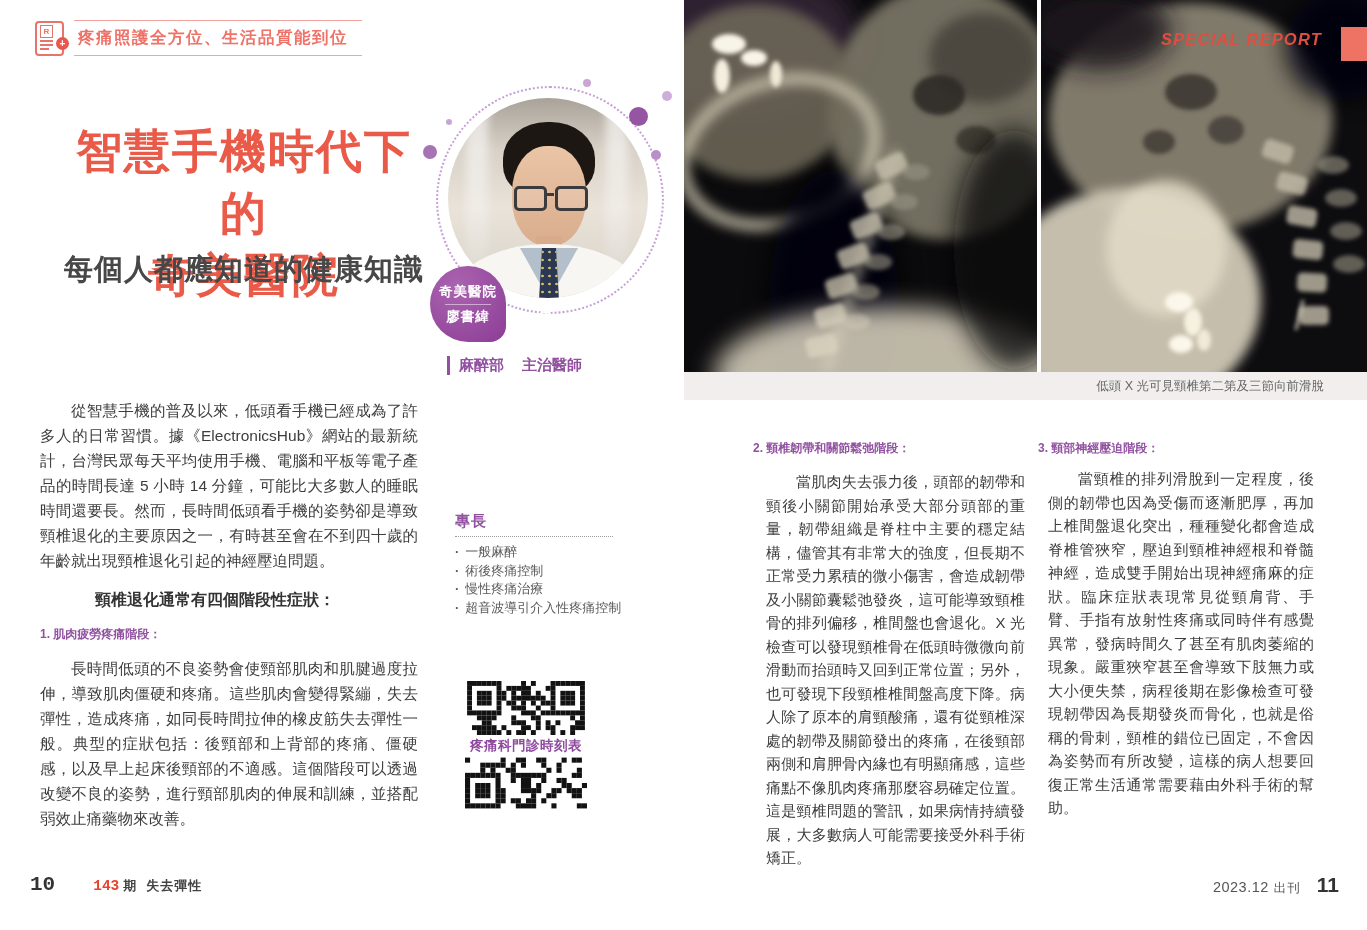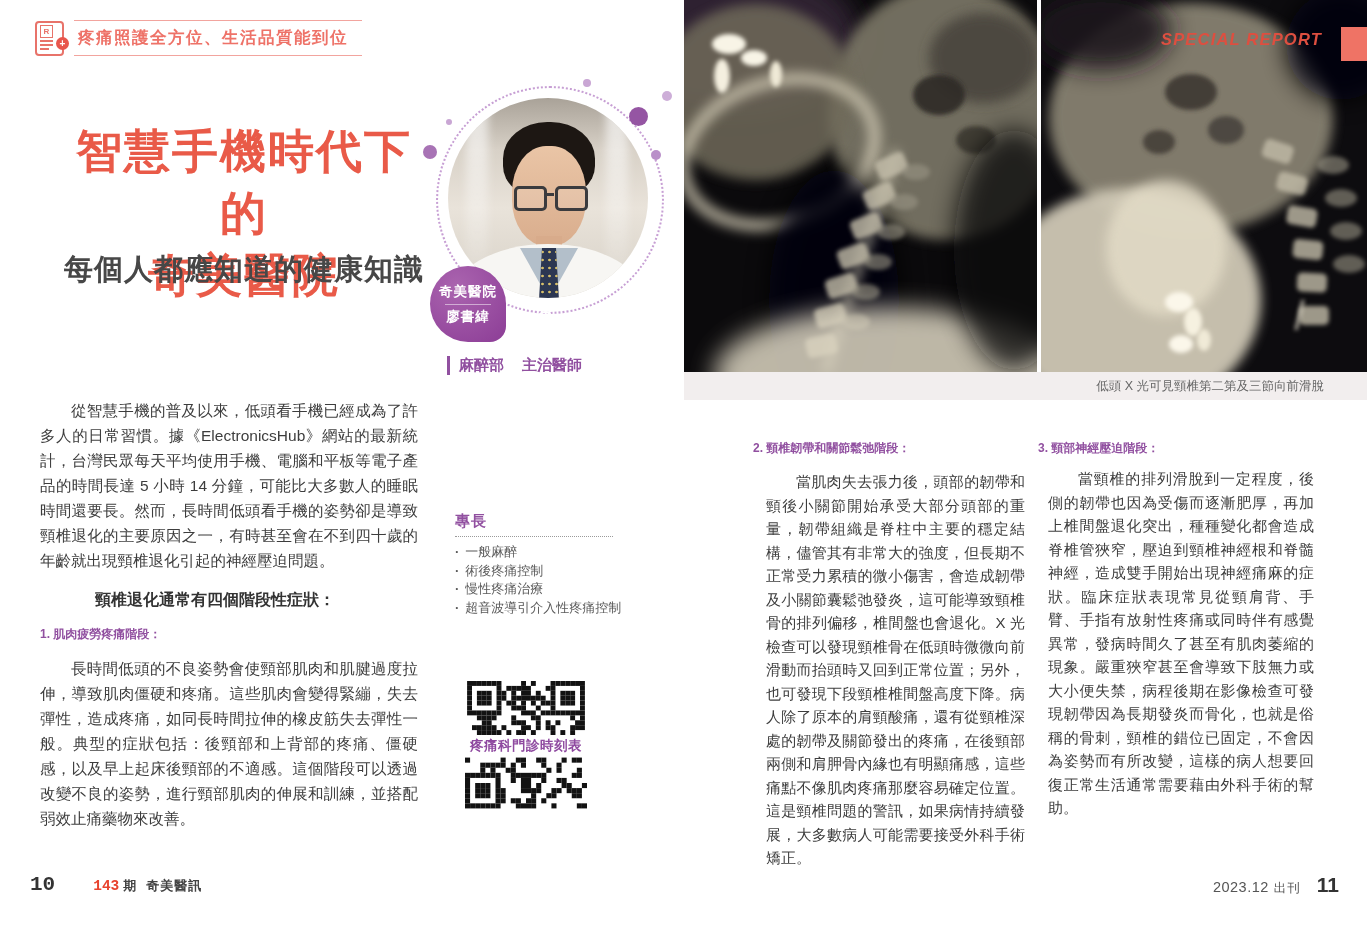--- a/index.html
+++ b/index.html
@@ -434,21 +434,21 @@
   </div>
   <div class="stages-h">頸椎退化通常有四個階段性症狀：</div>
   <div class="stage-h stage1-h">1. 肌肉疲勞疼痛階段：</div>
   <div class="stage1-b">
     <p class="body-p" style="margin:0">長時間低頭的不良姿勢會使頸部肌肉和肌腱過度拉伸，導致肌肉僵硬和疼痛。這些肌肉會變得緊繃，失去彈性，造成疼痛，如同長時間拉伸的橡皮筋失去彈性一般。典型的症狀包括：後頸部和上背部的疼痛、僵硬感，以及早上起床後頸部的不適感。這個階段可以透過改變不良的姿勢，進行頸部肌肉的伸展和訓練，並搭配弱效止痛藥物來改善。</p>
   </div>
 
   <div class="footer-l">
     <span class="fl-page">10</span>
     <span class="fl-issue">143</span>
-    <span class="fl-label">期 奇美醫訊</span>
+    <span class="fl-label">期 失去彈性</span>
   </div>
 
   <div class="xray x1">
     <svg viewBox="0 0 353 372" preserveAspectRatio="none">
       <defs>
         <filter id="b2" x="-60%" y="-60%" width="220%" height="220%">
             <feGaussianBlur stdDeviation="2"></feGaussianBlur>
           </filter>
         <filter id="b6" x="-60%" y="-60%" width="220%" height="220%">
             <feGaussianBlur stdDeviation="6"></feGaussianBlur>

